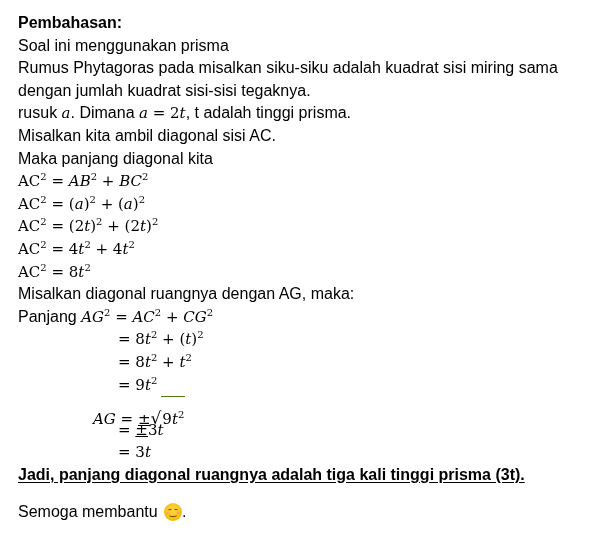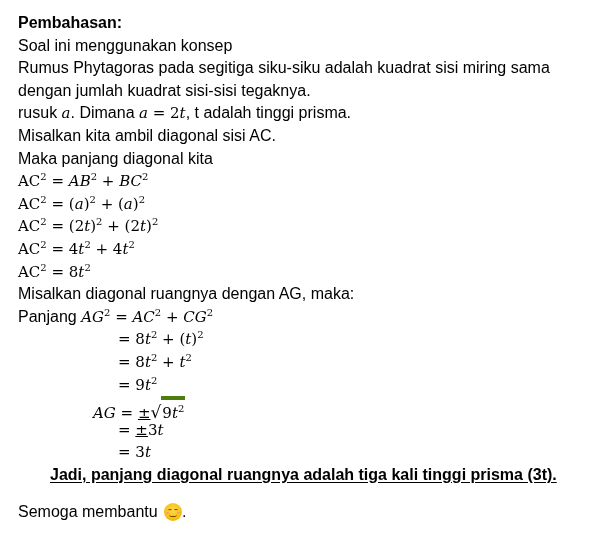--- a/index.html
+++ b/index.html
@@ -21,21 +21,21 @@
       left: 18px;
       top: 12px;
       width: 585px;
     }
     .line {
       height: 22.6px;
       line-height: 22.6px;
       white-space: nowrap;
     }
     .bold { font-weight: bold; }
-    .ul { text-decoration: underline; text-underline-offset: 2px; margin-left: 32px; }
+    .ul { text-decoration: underline; text-underline-offset: 2px; }
     .math {
       font-family: "DejaVu Serif", "Liberation Serif", serif;
       font-size: 15px;
     }
     .mi { font-style: italic; }
     sup.s {
       font-size: 10px;
       vertical-align: 6px;
       line-height: 0;
     }
@@ -46,22 +46,22 @@
       padding-left: 75px;
     }
     .sqrt {
       display: inline-block;
       position: relative;
     }
     .sqrt-sign {
       font-size: 17px;
     }
     .sqrt-body {
-      border-top: 4px solid #4d7c0f;
-      padding: 4px 1px;
+      border-top: 1px solid #4d7c0f;
+      padding: 13px 1px;
       display: inline-block;
       line-height: 18px;
     }
     .pm { text-decoration: underline; text-underline-offset: 1px; text-decoration-thickness: 1px; }
     .emoji {
       display: inline-block;
       width: 18px;
       height: 18px;
       border-radius: 50%;
       background: radial-gradient(circle at 50% 40%, #ffd84a 0%, #f6b700 80%, #d99a00 100%);
@@ -99,22 +99,22 @@
     .emoji .cheek.l { left: 2px; }
     .emoji .cheek.r { right: 2px; }
   </style>
 </head>
 <body>
 
 <div class="doc">
 
   <div class="line bold">Pembahasan:</div>
 
-  <div class="line">Soal ini menggunakan konsep</div>
-  <div class="line">Rumus Phytagoras pada segitiga siku-siku adalah kuadrat sisi miring sama</div>
+  <div class="line">Soal ini menggunakan prisma</div>
+  <div class="line">Rumus Phytagoras pada misalkan siku-siku adalah kuadrat sisi miring sama</div>
   <div class="line">dengan jumlah kuadrat sisi-sisi tegaknya.</div>
 
   <div class="line">
     <span>rusuk </span><span class="math mi">a</span><span>. Dimana </span><span class="math"><span class="mi">a</span><span> = </span><span>2</span><span class="mi">t</span></span><span>, t adalah tinggi prisma.</span>
   </div>
 
   <div class="line">Misalkan kita ambil diagonal sisi AC.</div>
   <div class="line">Maka panjang diagonal kita</div>
 
   <div class="line math">

